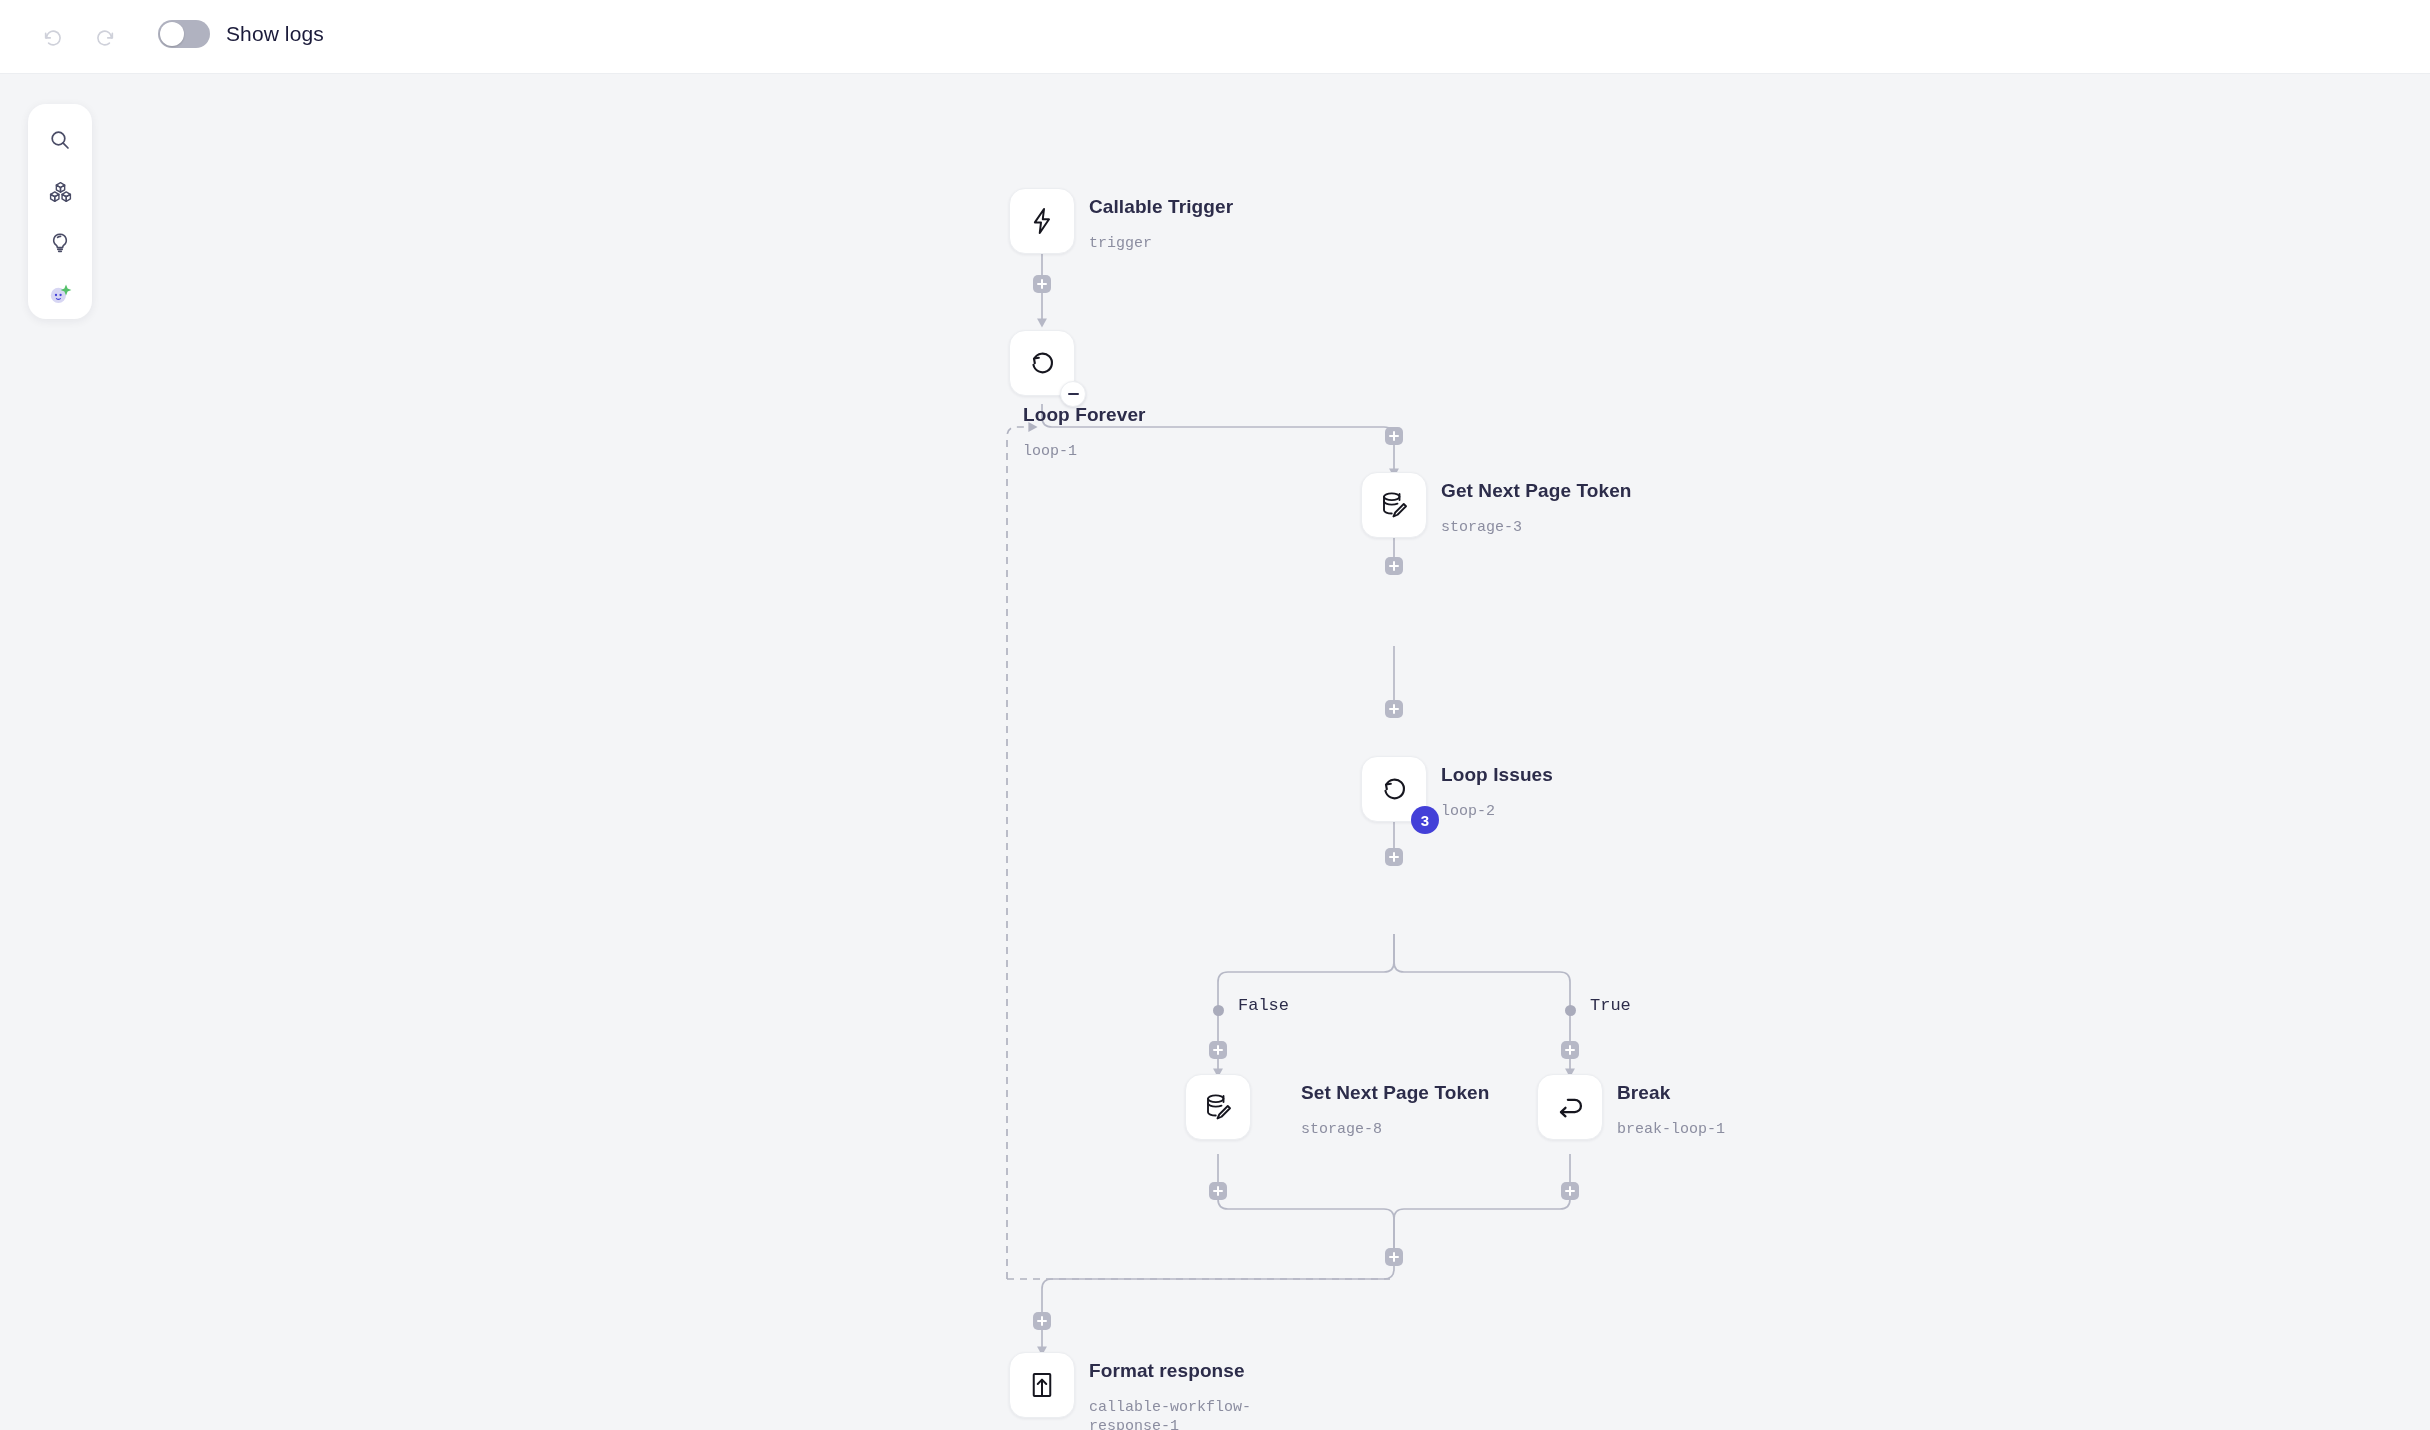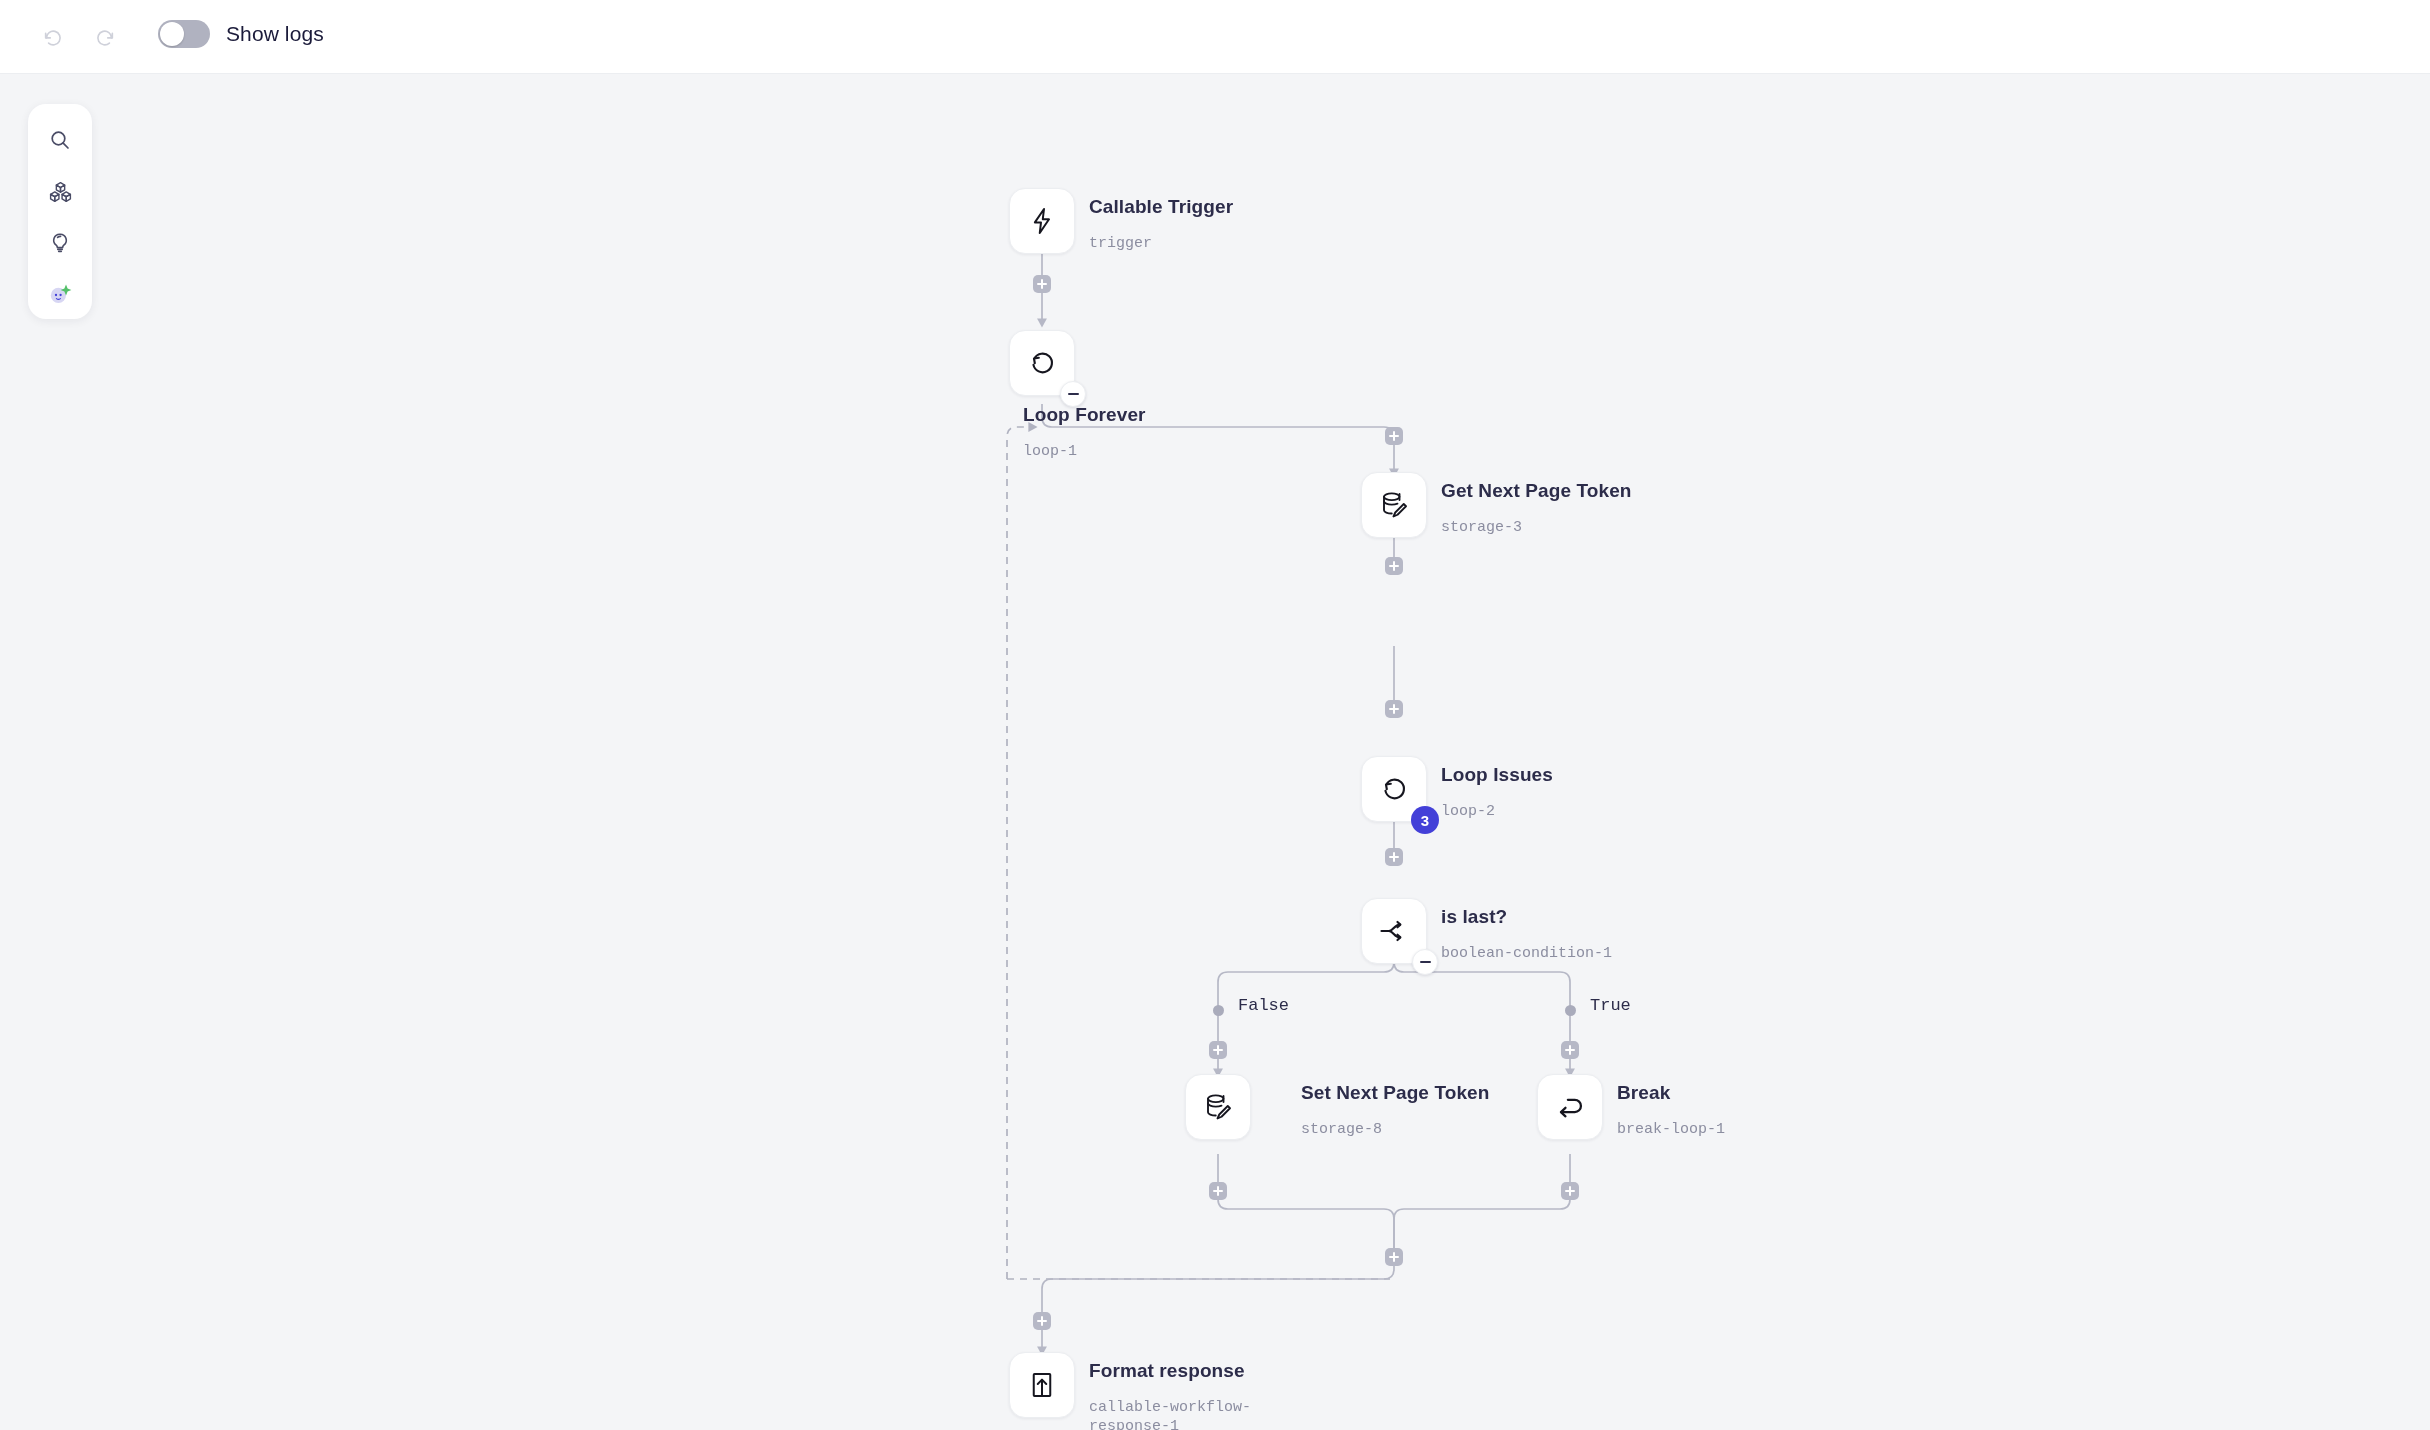--- a/index.html
+++ b/index.html
@@ -324,36 +324,20 @@
           <path d="M9.6 8.1 L6.0 8.6 L6.6 12.2"></path>
         </svg>
         <div class="badge-count">3</div>
       </div>
       <div class="node-text">
         <div class="node-title">Loop Issues</div>
         <div class="node-sub">loop-2</div>
       </div>
     </div>
 
-    <div class="node" style="left:1361px; top:824px;">
-      <div class="node-box">
-        <svg width="32" height="32" viewBox="0 0 24 24" fill="none" stroke="#16161f" stroke-width="1.6" stroke-linecap="round" stroke-linejoin="round">
-          <path d="M2.6 12 L8.2 12"></path>
-          <path d="M8.2 12 C11.6 12 12.2 7.2 16.4 7.2"></path>
-          <path d="M8.2 12 C11.6 12 12.2 16.8 16.4 16.8"></path>
-          <path d="M14.6 5.2 L16.8 7.2 L14.6 9.2"></path>
-          <path d="M14.6 14.8 L16.8 16.8 L14.6 18.8"></path>
-        </svg>
-        <div class="badge-collapse"></div>
-      </div>
-      <div class="node-text">
-        <div class="node-title">is last?</div>
-        <div class="node-sub">boolean-condition-1</div>
-      </div>
-    </div>
 
     <div class="node" style="left:1185px; top:1000px;gap:36px;">
       <div class="node-box">
         <svg width="30" height="30" viewBox="0 0 24 24" fill="none" stroke="#16161f" stroke-width="1.5" stroke-linecap="round" stroke-linejoin="round">
           <ellipse cx="10.2" cy="5.4" rx="6.2" ry="2.7"></ellipse>
           <path d="M4 5.4 L4 16.1 C4 17.6 6.8 18.8 10.2 18.8"></path>
           <path d="M4 9.0 C4 10.5 6.8 11.7 10.2 11.7 C12.0 11.7 13.6 11.4 14.8 10.9"></path>
           <path d="M16.4 3.1 L16.4 8.0"></path>
           <path d="M19.8 11.2 L13.0 18.0 L11.6 21.2 L14.8 19.8 L21.6 13.0 Z"></path>
         </svg>

